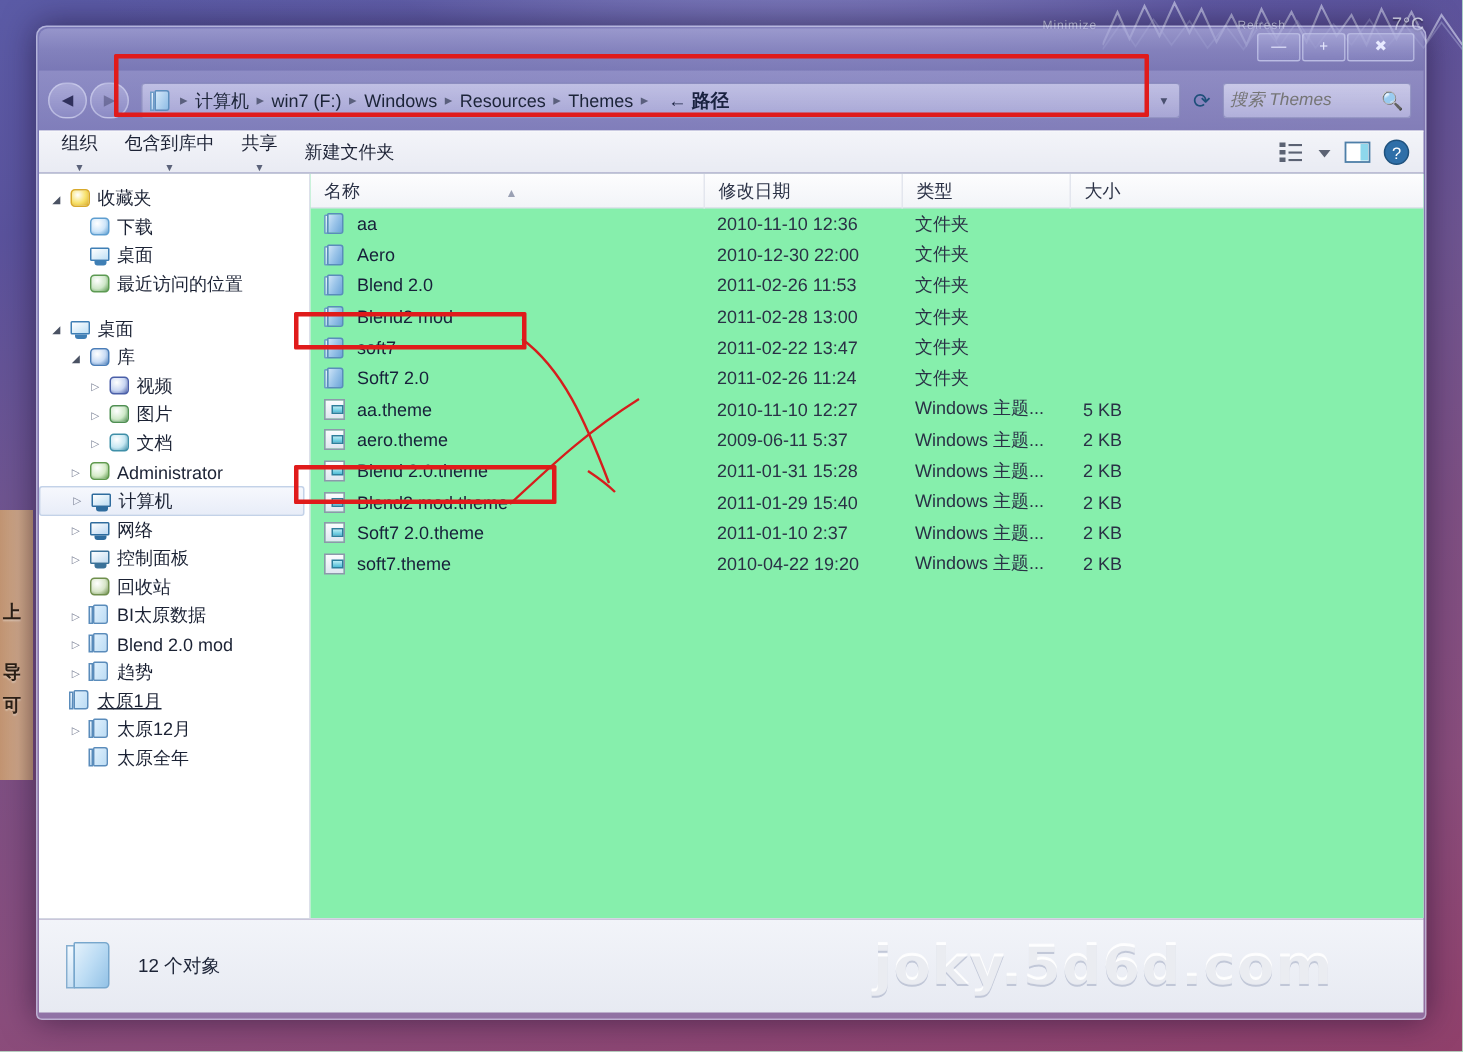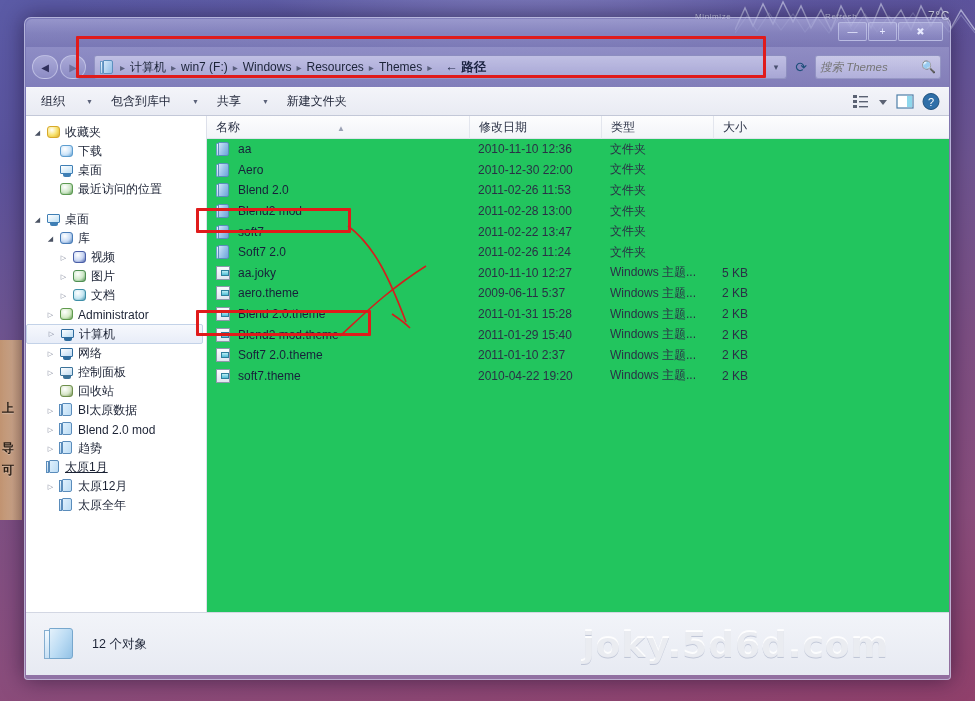--- a/index.html
+++ b/index.html
@@ -110,21 +110,21 @@
 
   
   #toolbar {
     display: flex; align-items: center; height: 29px; padding: 0 6px;
     background: linear-gradient(180deg, #f3f4f9 0%, #e9ebf3 100%);
     border-top: 1px solid rgba(255,255,255,.6);
     border-bottom: 1px solid #c3c8d8;
   }
   .tbitem {
     font-size: 12px; color: #1d2336; padding: 4px 9px; border-radius: 3px;
-    white-space: nowrap; display: flex; align-items: center; gap: 21px;
+    white-space: nowrap; display: flex; align-items: center; gap: 5px; flex-direction: column;
   }
   .caret { font-size: 7px; color: #5b6279; }
   #toolbar-right { margin-left: auto; display: flex; align-items: center; gap: 6px; padding-right: 2px; }
   .ticon { width: 20px; height: 19px; position: relative; }
 
   
   #bodysplit { display: flex; height: 496px; background: #fff; }
   #sidebar {
     width: 181px; background: #fff; border-right: 1px solid #dde0ea;
     padding: 7px 0 0 0; overflow: hidden; position: relative;
@@ -137,21 +137,21 @@
     background: linear-gradient(180deg,#f6f8fd,#e8edf8);
     border: 1px solid #c3d2e8; border-radius: 2px;
     margin-right: 3px; height: 20px;
   }
   .tw { width: 11px; font-size: 7px; color: #7b8296; text-align: center; flex: none; }
   .tw.open { color: #4a5263; }
   .nicon { width: 16px; height: 15px; flex: none; position: relative; }
   .navgap { height: 11px; }
 
   
-  #filepane { flex: 1; background: #22c55e; position: relative; overflow: hidden; }
+  #filepane { flex: 1; background: #86efac; position: relative; overflow: hidden; }
   #colhead {
     display: flex; height: 23px; align-items: center;
     background: linear-gradient(180deg,#fdfdfe,#f2f4f8);
     border-bottom: 1px solid #dfe2ec; position: relative;
   }
   .col { font-size: 12px; color: #2b3246; padding-left: 9px; position: relative; height: 23px; line-height: 23px; }
   .col + .col { border-left: 1px solid #e3e6ee; }
   .col.name { width: 262px; }
   .col.date { width: 132px; }
   .col.type { width: 112px; }
@@ -574,21 +574,21 @@
               <div class="fdate">2011-02-26 11:24</div>
               <div class="ftype">文件夹</div>
               <div class="fsize"></div>
             </div>
             <div class="frow">
               <div class="fname">
                 <span class="theme-ico">
                   <span class="tpaper"></span>
                   <span class="tgreen"></span>
                 </span>
-                <span class="lbl">aa.joky</span>
+                <span class="lbl">aa.theme</span>
               </div>
               <div class="fdate">2010-11-10 12:27</div>
               <div class="ftype">Windows 主题...</div>
               <div class="fsize">5 KB</div>
             </div>
             <div class="frow">
               <div class="fname">
                 <span class="theme-ico">
                   <span class="tpaper"></span>
                   <span class="tgreen"></span>

